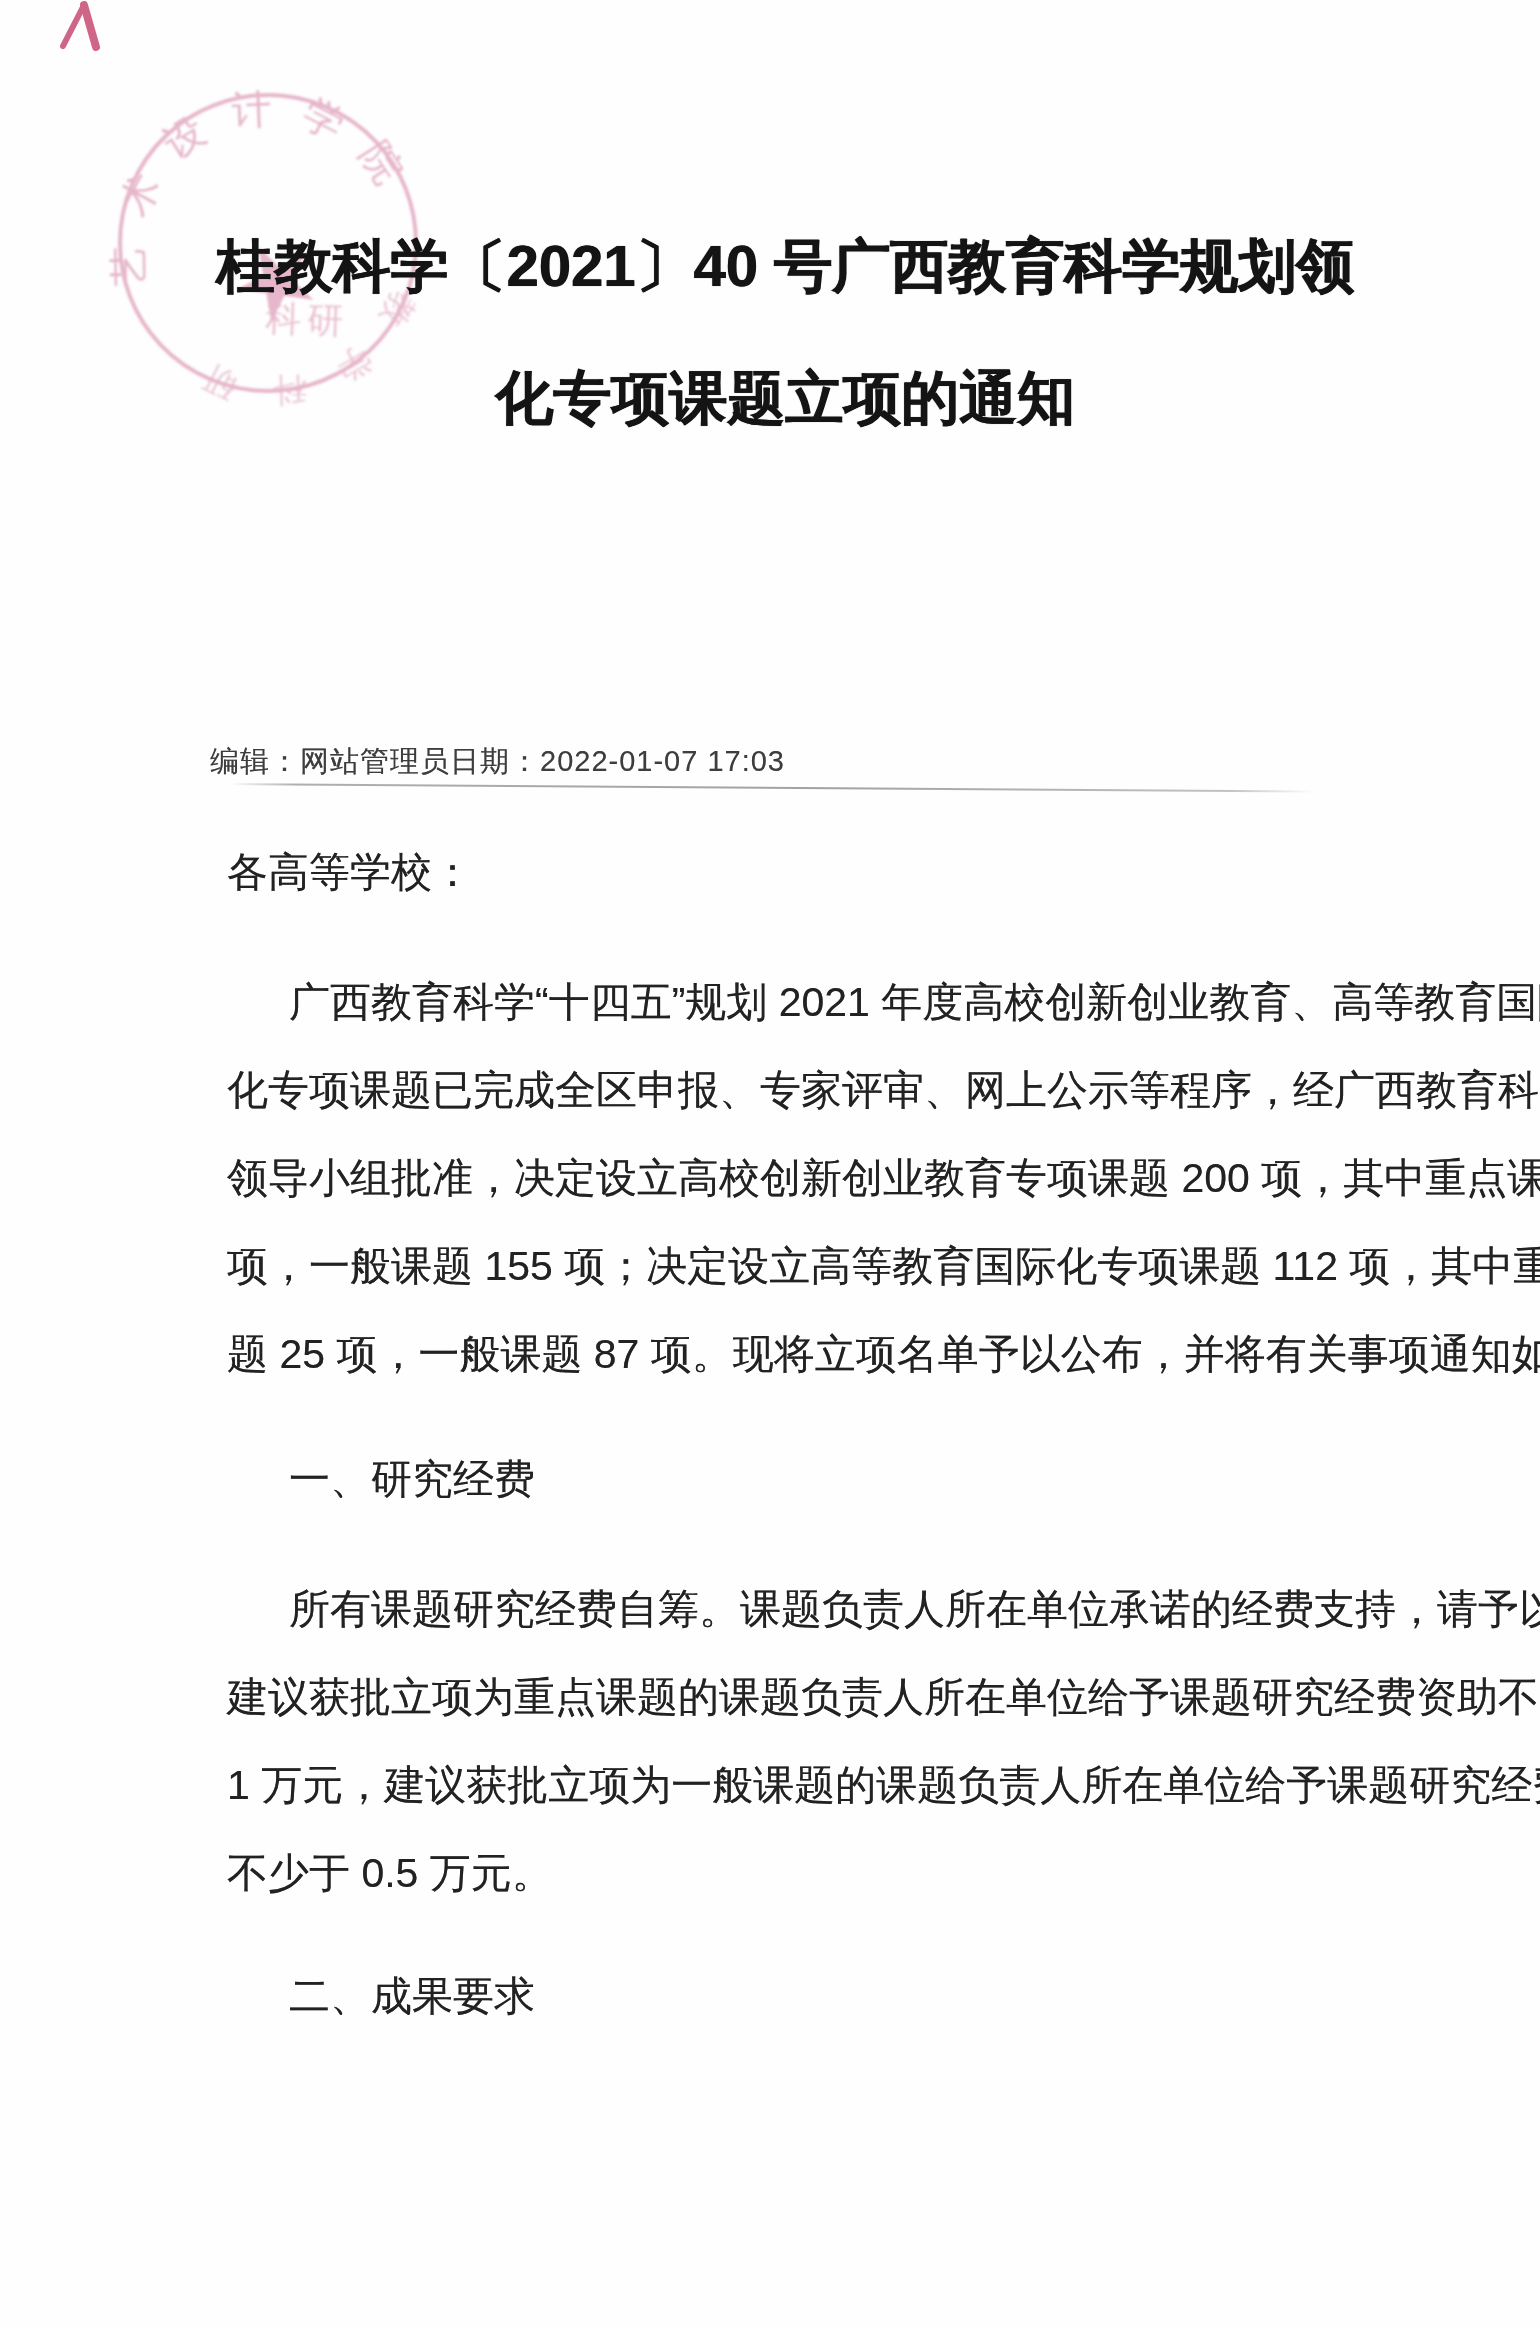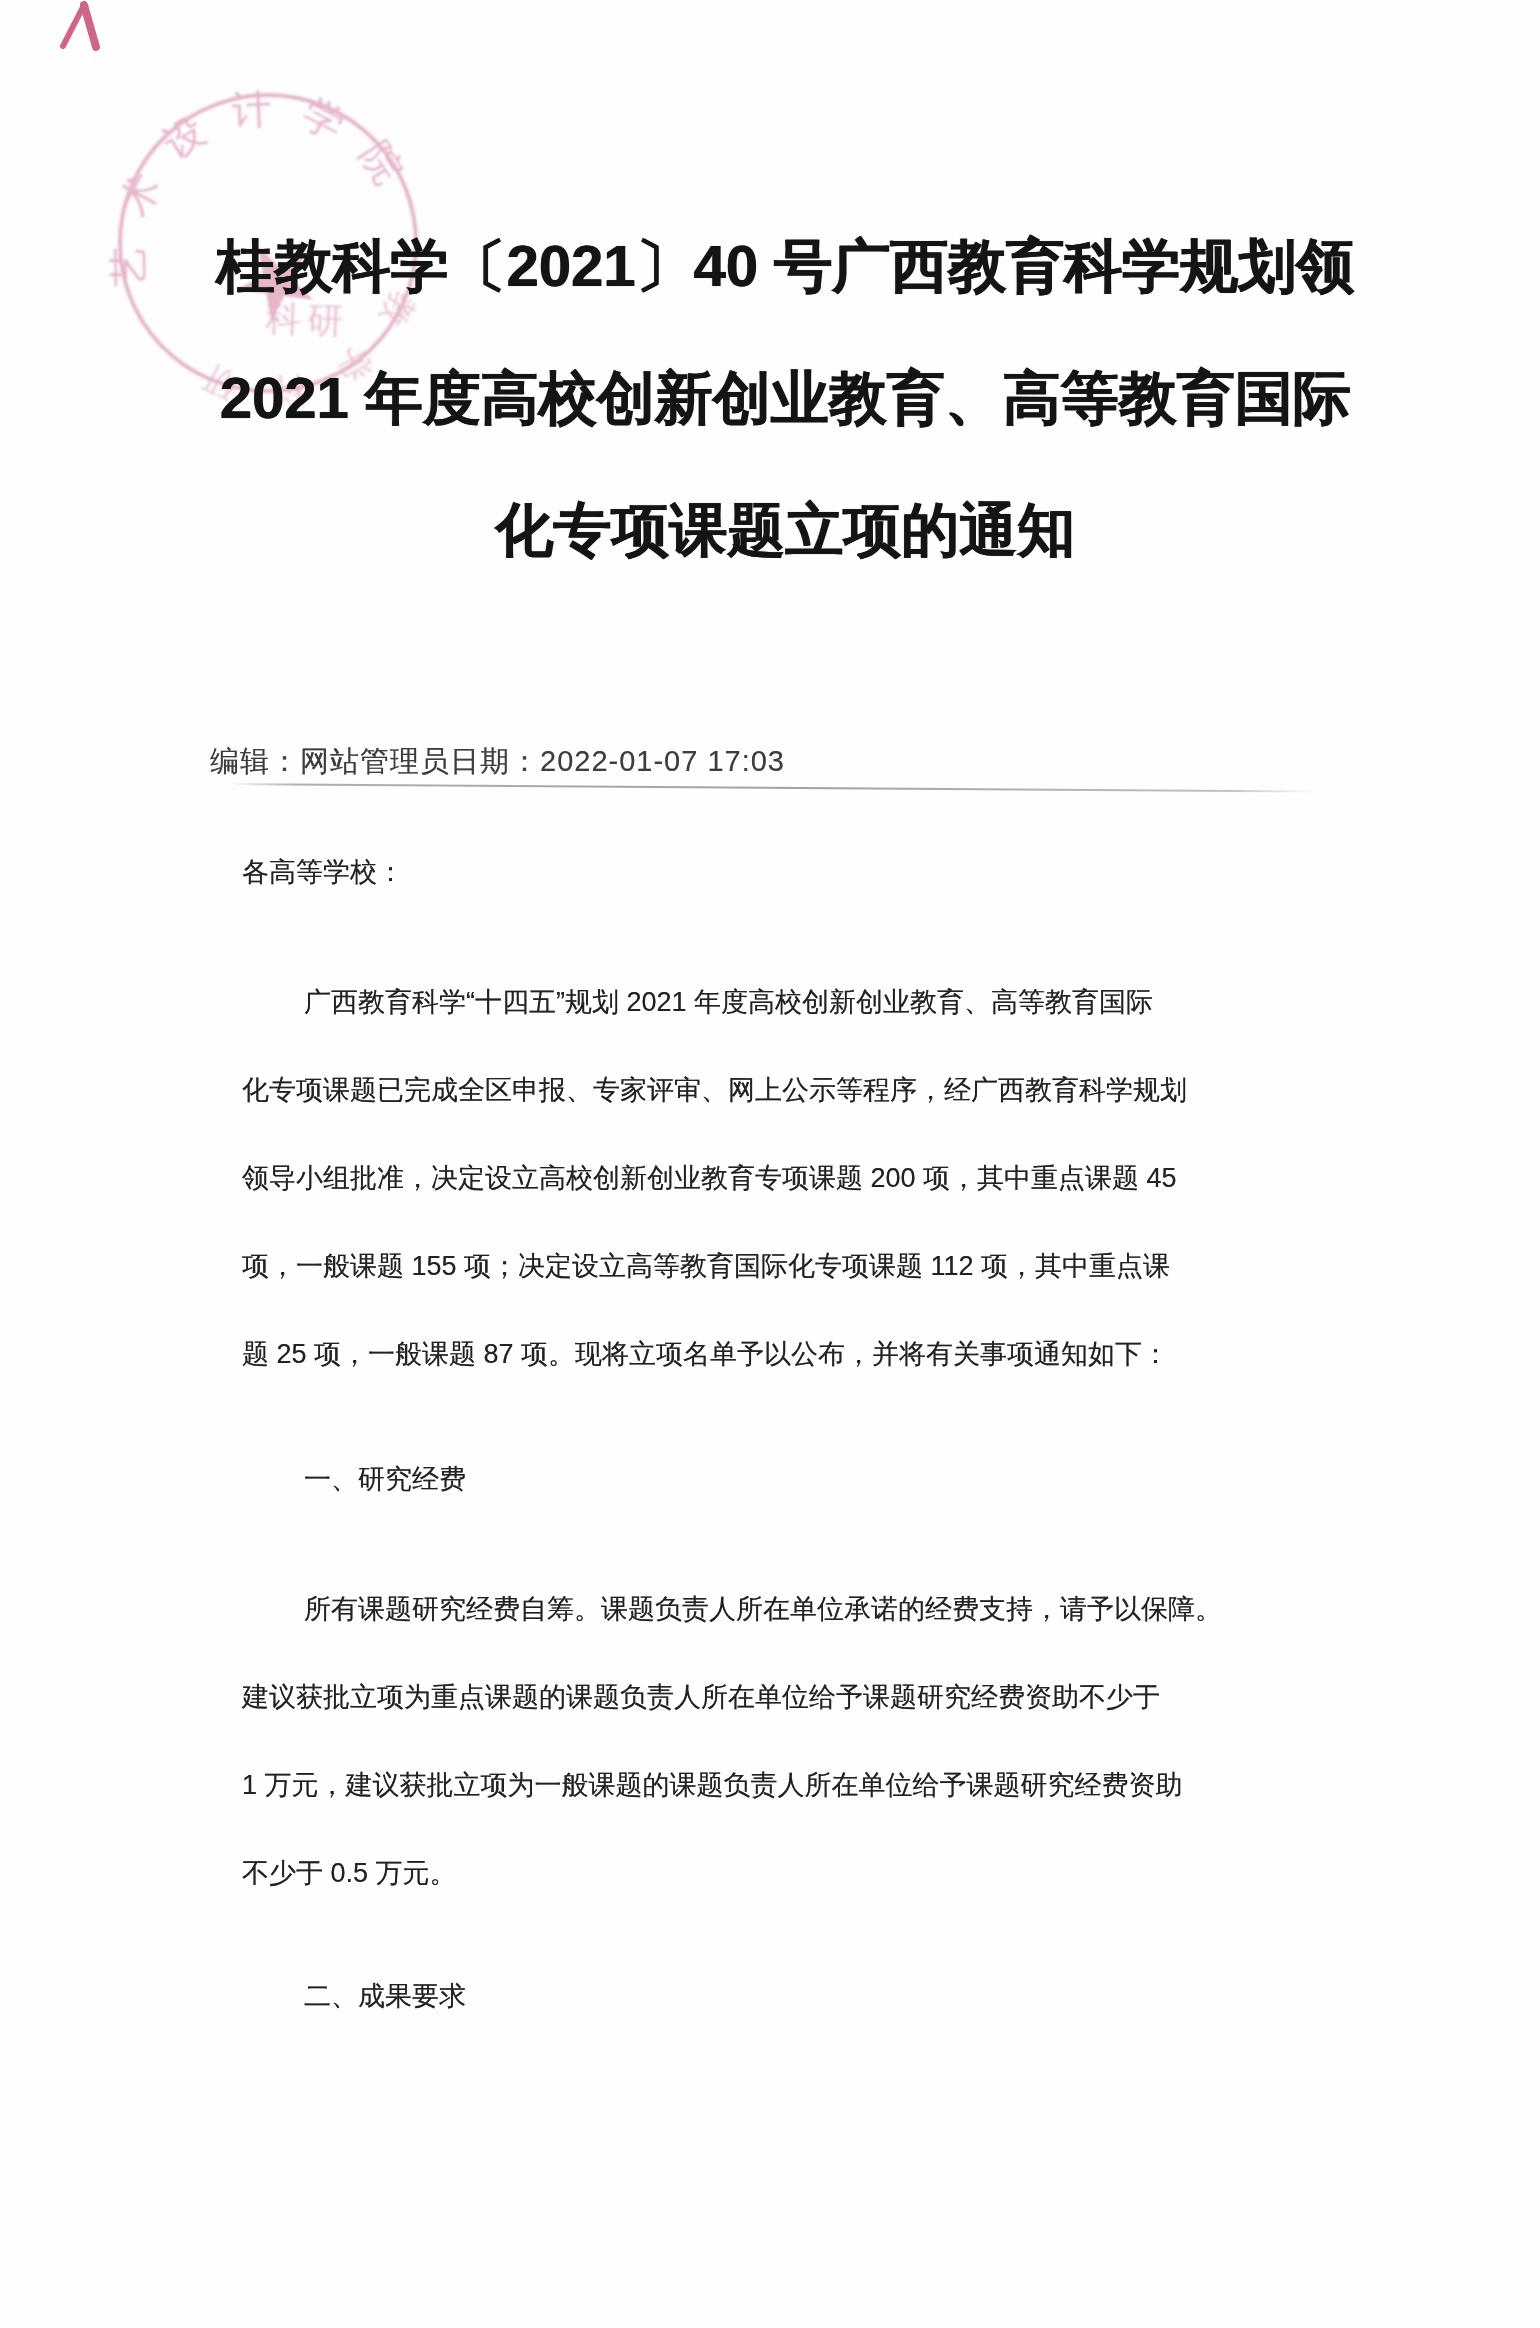--- a/index.html
+++ b/index.html
@@ -55,23 +55,23 @@
         rgba(120,120,120,.45) 92%,
         rgba(120,120,120,0) 100%);
     transform: rotate(0.4deg);
     transform-origin: left center;
   }
 
   
   .body-text {
     position: absolute;
     top: 828px;
-    left: 242px;
+    left: 227px;
     width: 1120px;
-    font-size: 27px;
+    font-size: 41px;
     line-height: 88px;
     color: #222222;
     text-shadow: 0 0 0.6px rgba(30,30,30,.55);
   }
   .body-text .line { white-space: nowrap; }
   .indent { text-indent: 62px; }
   .gap-a { height: 42px; }
   .gap-b { height: 37px; }
   .gap-c { height: 35px; }
   .section-heading { padding-left: 62px; }
@@ -123,21 +123,20 @@
     </text>
     <text font-size="34" fill="#cf6f97" letter-spacing="30" opacity="0.75" font-family="Liberation Sans, DejaVu Sans, sans-serif">
       <textPath href="#arcBottom" startOffset="12%">教学科研</textPath>
     </text>
     <text x="118" y="238" font-size="100" fill="#cf6f97" transform="rotate(-12 160 205)">★</text>
     <text x="138" y="252" font-size="36" fill="#cf6f97" letter-spacing="6" transform="rotate(18 150 250)" opacity="0.85" font-family="Liberation Sans, DejaVu Sans, sans-serif">科研</text>
   </svg>
 
   <div class="title">
     <div class="t-line">桂教科学〔2021〕40 号广西教育科学规划领</div>
-    <div class="t-line">2021 年度高校创新创业教育、高等教育国际</div>
     <div class="t-line">化专项课题立项的通知</div>
   </div>
 
   <div class="meta">编辑：网站管理员日期：2022-01-07 17:03</div>
 
   <div class="divider"></div>
 
   <div class="body-text">
 
     <div class="line">各高等学校：</div>

